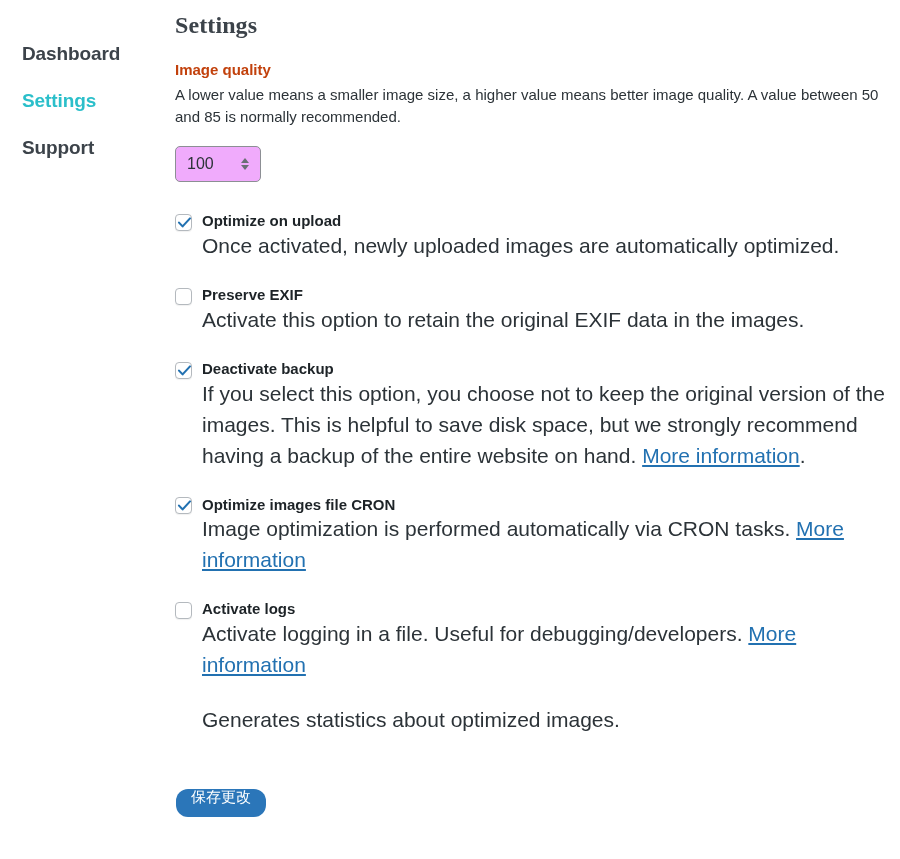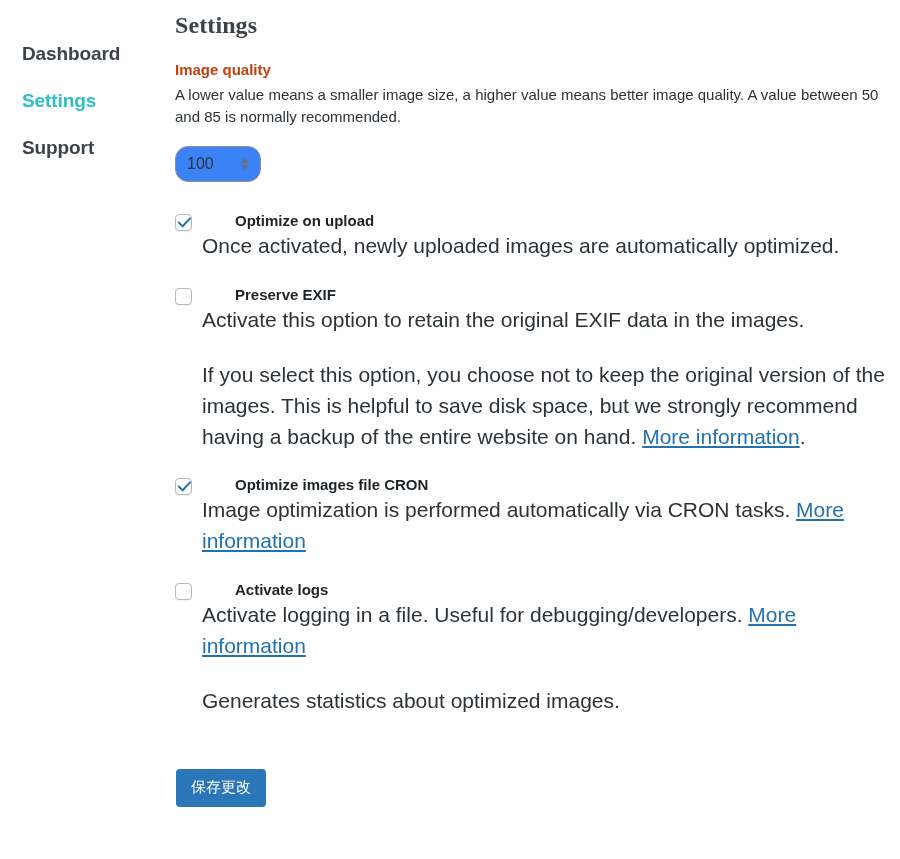--- a/index.html
+++ b/index.html
@@ -79,22 +79,22 @@
   }
 
   
   .number-wrap {
     display: inline-flex;
     align-items: center;
     justify-content: space-between;
     width: 86px;
     height: 36px;
     border: 1px solid #8c8f94;
-    border-radius: 13px;
-    background: #3b82f6;
+    border-radius: 5px;
+    background: #f0abfc;
     padding: 0 8px 0 11px;
     box-sizing: border-box;
     margin-bottom: 30px;
   }
   .number-wrap .value {
     font-size: 16px;
     color: #2c3338;
     line-height: 1;
   }
   .spinner {
@@ -113,22 +113,21 @@
   }
   .spinner .arrow.up { border-bottom: 5px solid #6a6f75; }
   .spinner .arrow.down { border-top: 5px solid #6a6f75; }
 
   
   .opt {
     margin-bottom: 24px;
   }
   .opt-head {
     display: flex;
-    align-items: flex-start;
-    gap: 33px;
+    align-items: flex-end;
   }
   .cb {
     flex: 0 0 auto;
     width: 17px;
     height: 17px;
     border: 1px solid #b4b9be;
     border-radius: 4px;
     background: #fff;
     box-shadow: 0 1px 1px rgba(0,0,0,0.06);
     margin-top: 2px;
@@ -169,22 +168,22 @@
     margin-top: 52px;
     padding-left: 1px;
   }
   .btn-primary {
     display: inline-block;
     background: #2b76b9;
     color: #ffffff;
     font-size: 15px;
     line-height: 1;
     border: none;
-    border-radius: 4px;
-    padding: 11px 15px 12px 15px;
+    border-radius: 12px;
+    padding: 1px 15px 12px 15px;
     cursor: pointer;
     font-family: "DejaVu Sans", sans-serif;
   }
 </style>
 </head>
 <body>
 
 <div class="page">
 
   <nav class="sidebar">
@@ -231,33 +230,41 @@
         </span>
         <span class="opt-title">Preserve EXIF</span>
       </div>
       <div class="opt-desc">
         <span>Activate this option to retain the original EXIF data in the images.</span>
       </div>
     </div>
 
     
     <div class="opt">
-      <div class="opt-desc">
-        <span>If you select this option, you choose not to keep the original version of the images. This is helpful to save disk space, but we strongly recommend having a backup of the entire website on hand. </span><a class="link" href="#">More information</a><span>.</span>
-      </div>
-    </div>
-
-    
-    <div class="opt">
       <div class="opt-head">
         <span class="cb checked">
           <svg viewBox="0 0 19 19">
               <path d="M4 9.6 L7.6 13.4 L15 5.4" fill="none" stroke="#2271b1" stroke-width="2.1" stroke-linecap="round" stroke-linejoin="round"></path>
             </svg>
         </span>
+        <span class="opt-title">Deactivate backup</span>
+      </div>
+      <div class="opt-desc">
+        <span>If you select this option, you choose not to keep the original version of the images. This is helpful to save disk space, but we strongly recommend having a backup of the entire website on hand. </span><a class="link" href="#">More information</a><span>.</span>
+      </div>
+    </div>
+
+    
+    <div class="opt">
+      <div class="opt-head">
+        <span class="cb checked">
+          <svg viewBox="0 0 19 19">
+              <path d="M4 9.6 L7.6 13.4 L15 5.4" fill="none" stroke="#2271b1" stroke-width="2.1" stroke-linecap="round" stroke-linejoin="round"></path>
+            </svg>
+        </span>
         <span class="opt-title">Optimize images file CRON</span>
       </div>
       <div class="opt-desc">
         <span>Image optimization is performed automatically via CRON tasks. </span><a class="link" href="#">More information</a>
       </div>
     </div>
 
     
     <div class="opt">
       <div class="opt-head">

